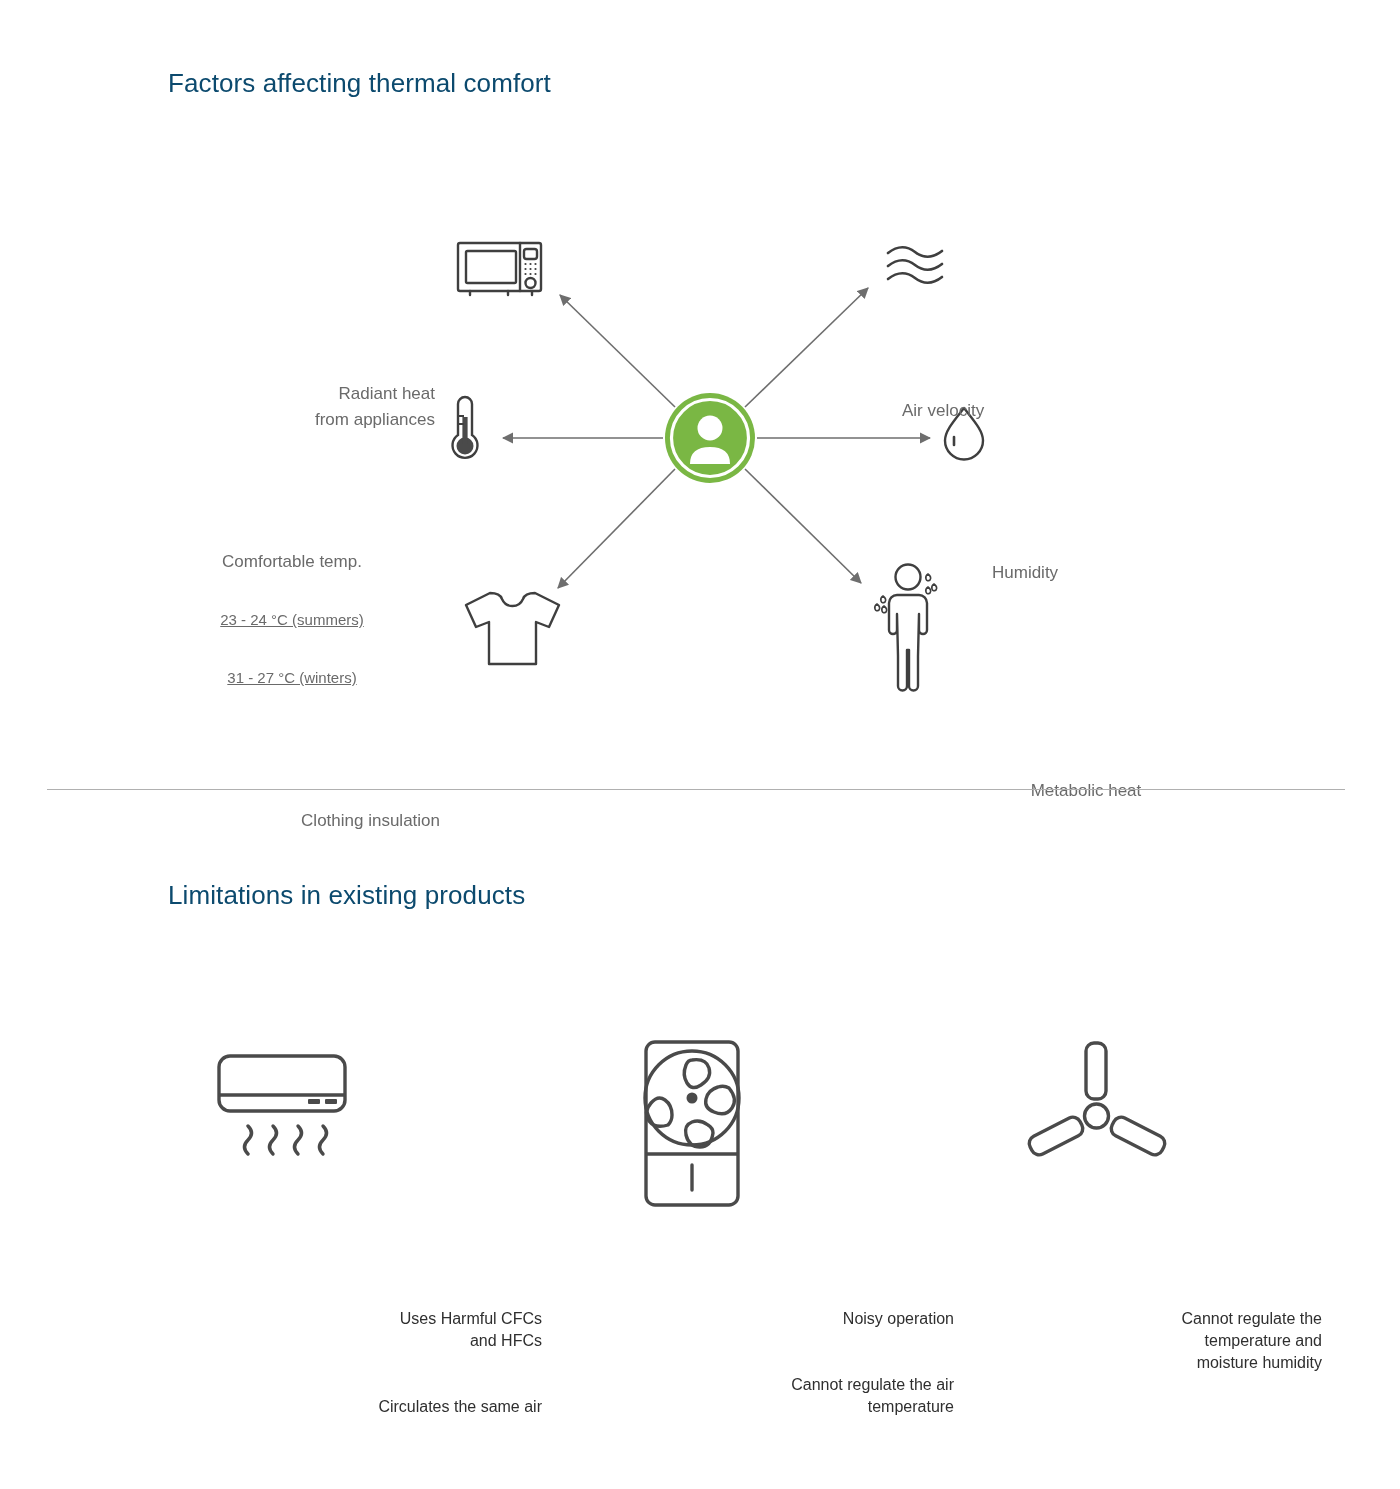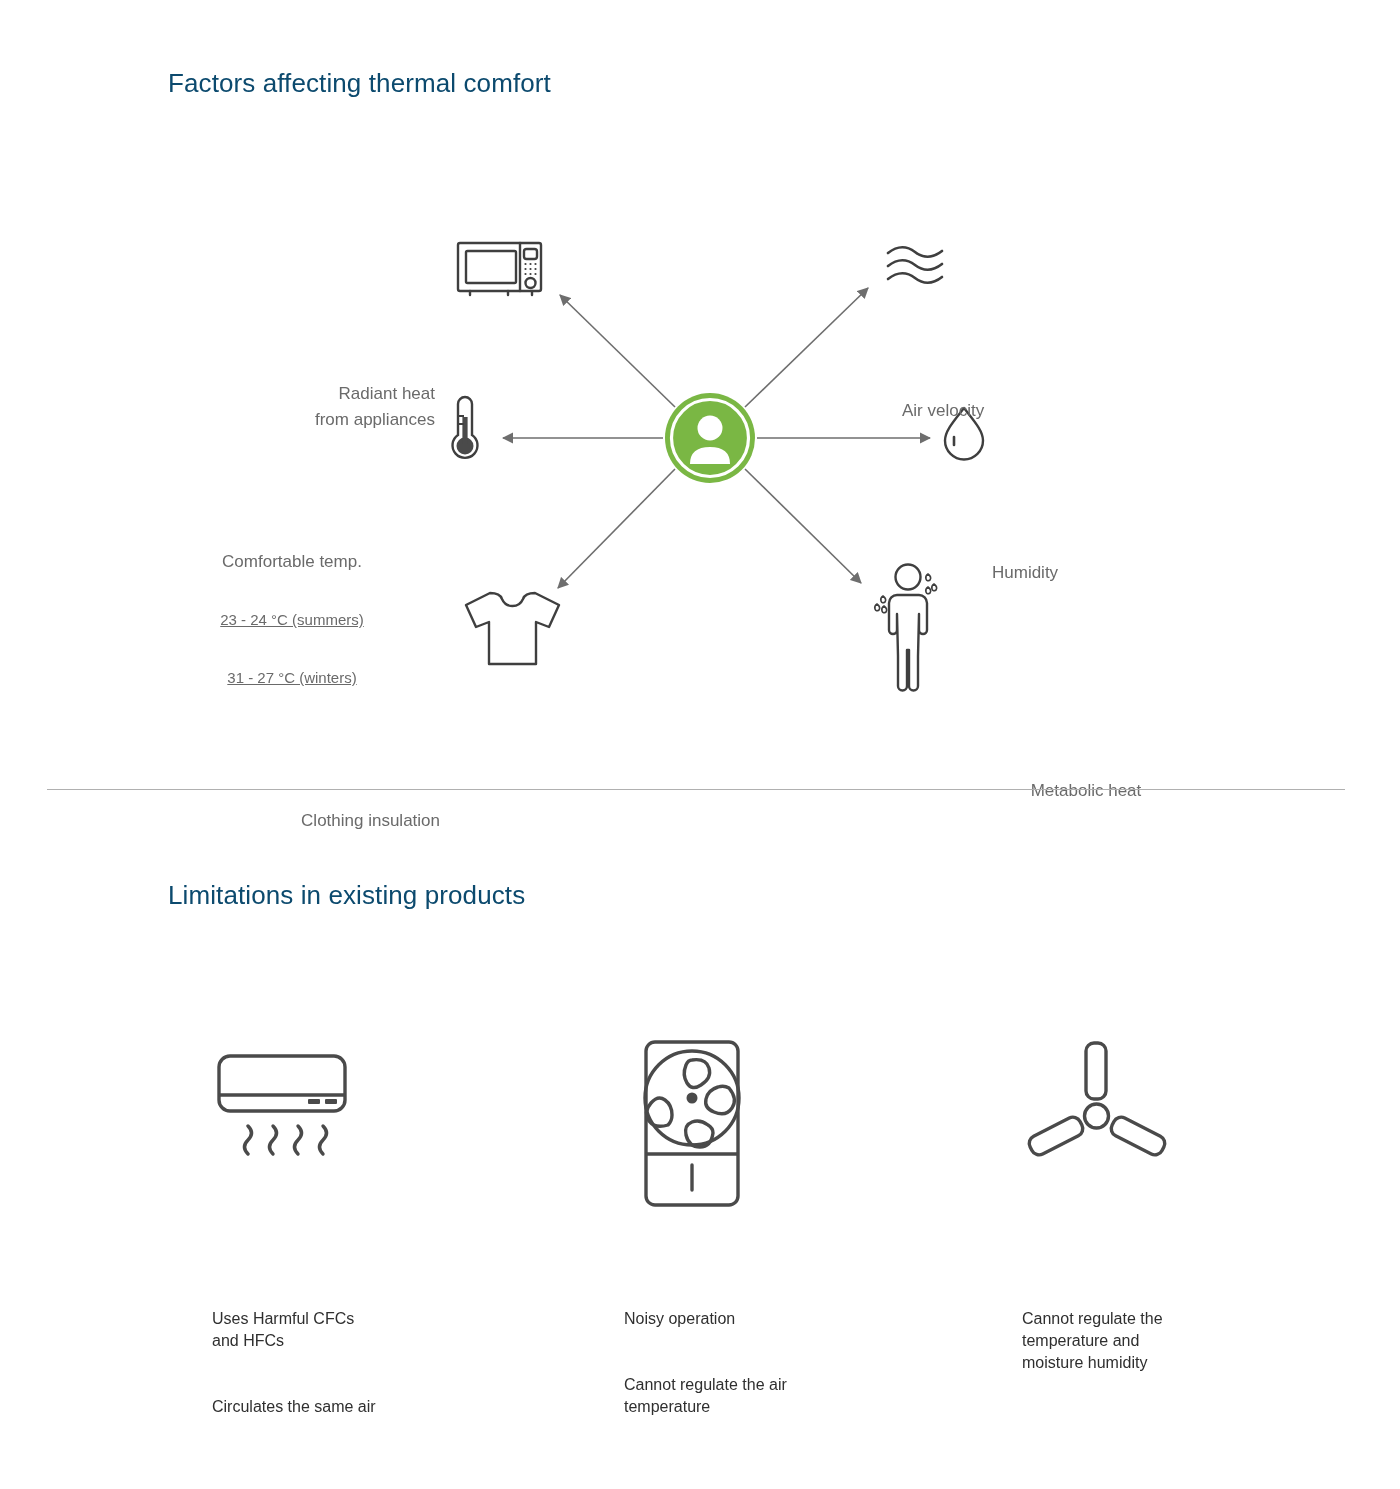--- a/index.html
+++ b/index.html
@@ -73,21 +73,21 @@
   #prod-cool { left: 624px; top: 1030px; width: 340px; }
   #prod-fan  { left: 1022px; top: 1030px; width: 340px; }
 
   .prod-icon { position: relative; height: 180px; }
   .prod-caption {
     font-size: 16px;
     line-height: 22px;
     color: #2f2f2f;
     white-space: pre-line;
   }
-  .prod-caption .blk { display: block; }
+  .prod-caption .blk { display: block; text-align: right; }
   .prod-caption .blk + .blk { margin-top: 22px; }
 
   #cap-ac   { position: absolute; left: 212px; top: 1286px; width: 330px; }
   #cap-cool { position: absolute; left: 624px; top: 1286px; width: 330px; }
   #cap-fan  { position: absolute; left: 1022px; top: 1286px; width: 300px; }
 </style>
 </head>
 <body>
 
 <div class="section-title" id="title-thermal">Factors affecting thermal comfort</div>

